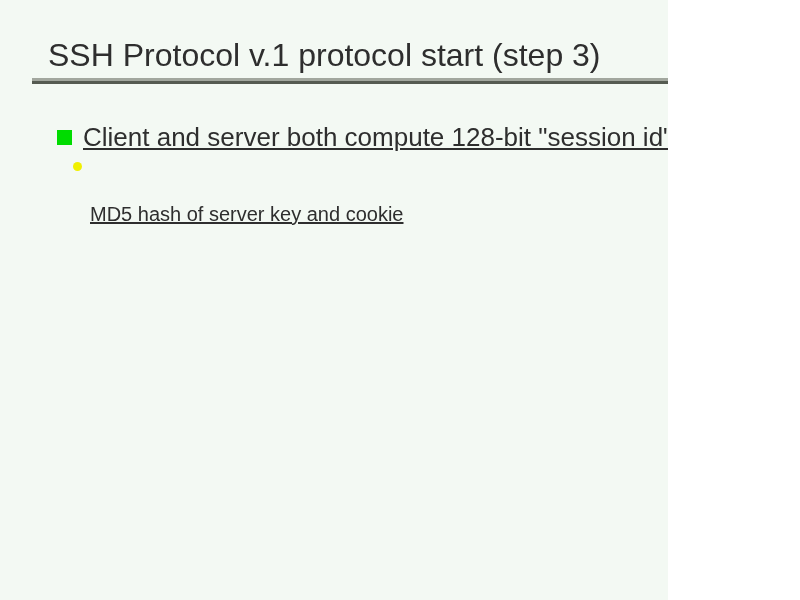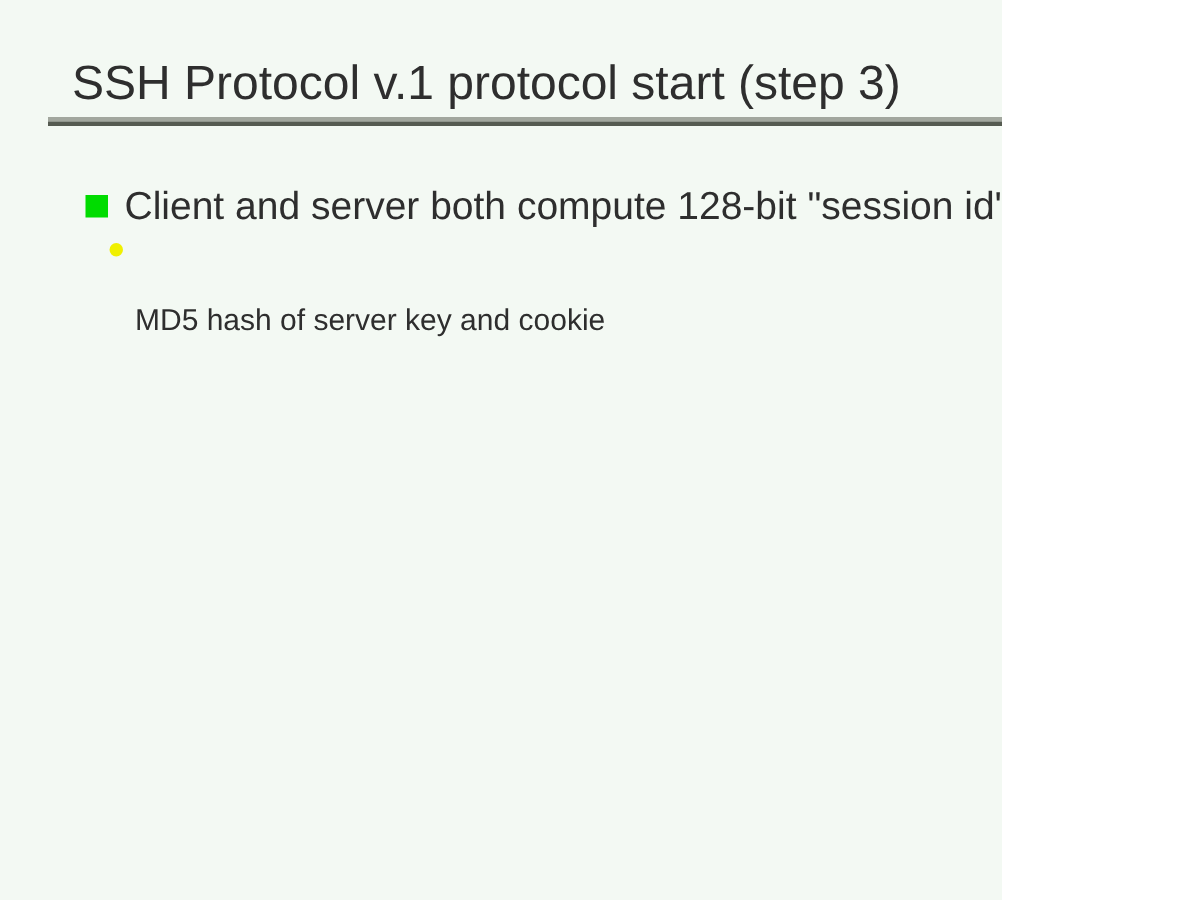--- a/index.html
+++ b/index.html
@@ -40,20 +40,21 @@
     width: 737px;
   }
   .rule-light { height: 3px; background: var(--rule-light); }
   .rule-dark  { height: 3px; background: var(--rule-dark); }
   .bullet-row {
     position: absolute;
     display: flex;
     align-items: flex-start;
     color: var(--text);
     white-space: nowrap;
+    text-decoration: underline;
   }
   .row-1 { left: 57px; top: 122px; }
   .row-2 { left: 73px; top: 155px; }
   .row-3 { left: 57px; top: 206px; }
   .l1-text { font-size: 26px; line-height: 31px; }
   .l2-text { font-size: 20px; line-height: 24px; margin-top: 47px; }
   .sq {
     flex: 0 0 auto;
     width: 15px;
     height: 15px;

